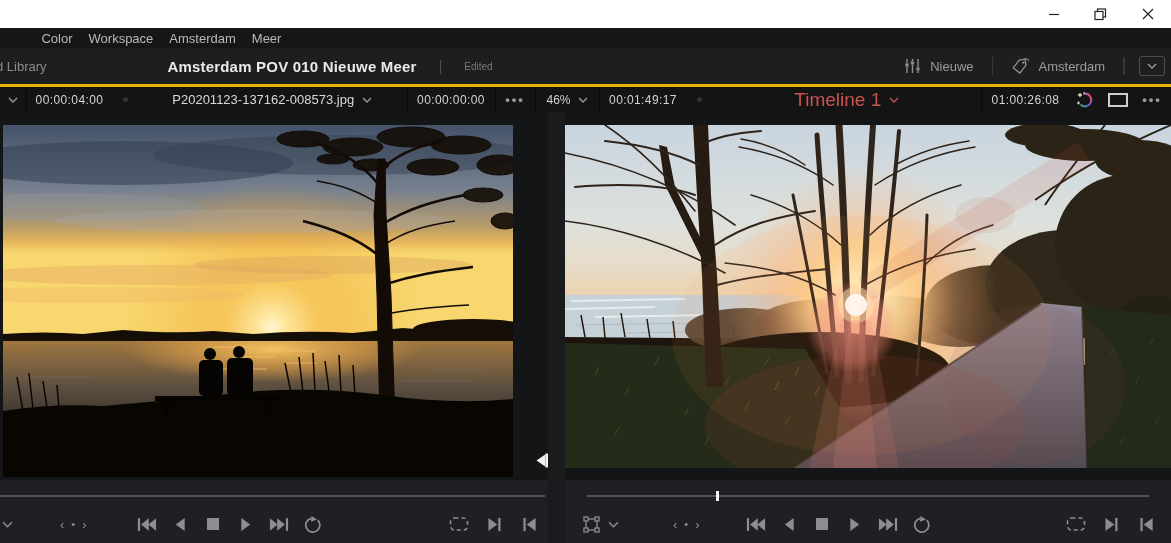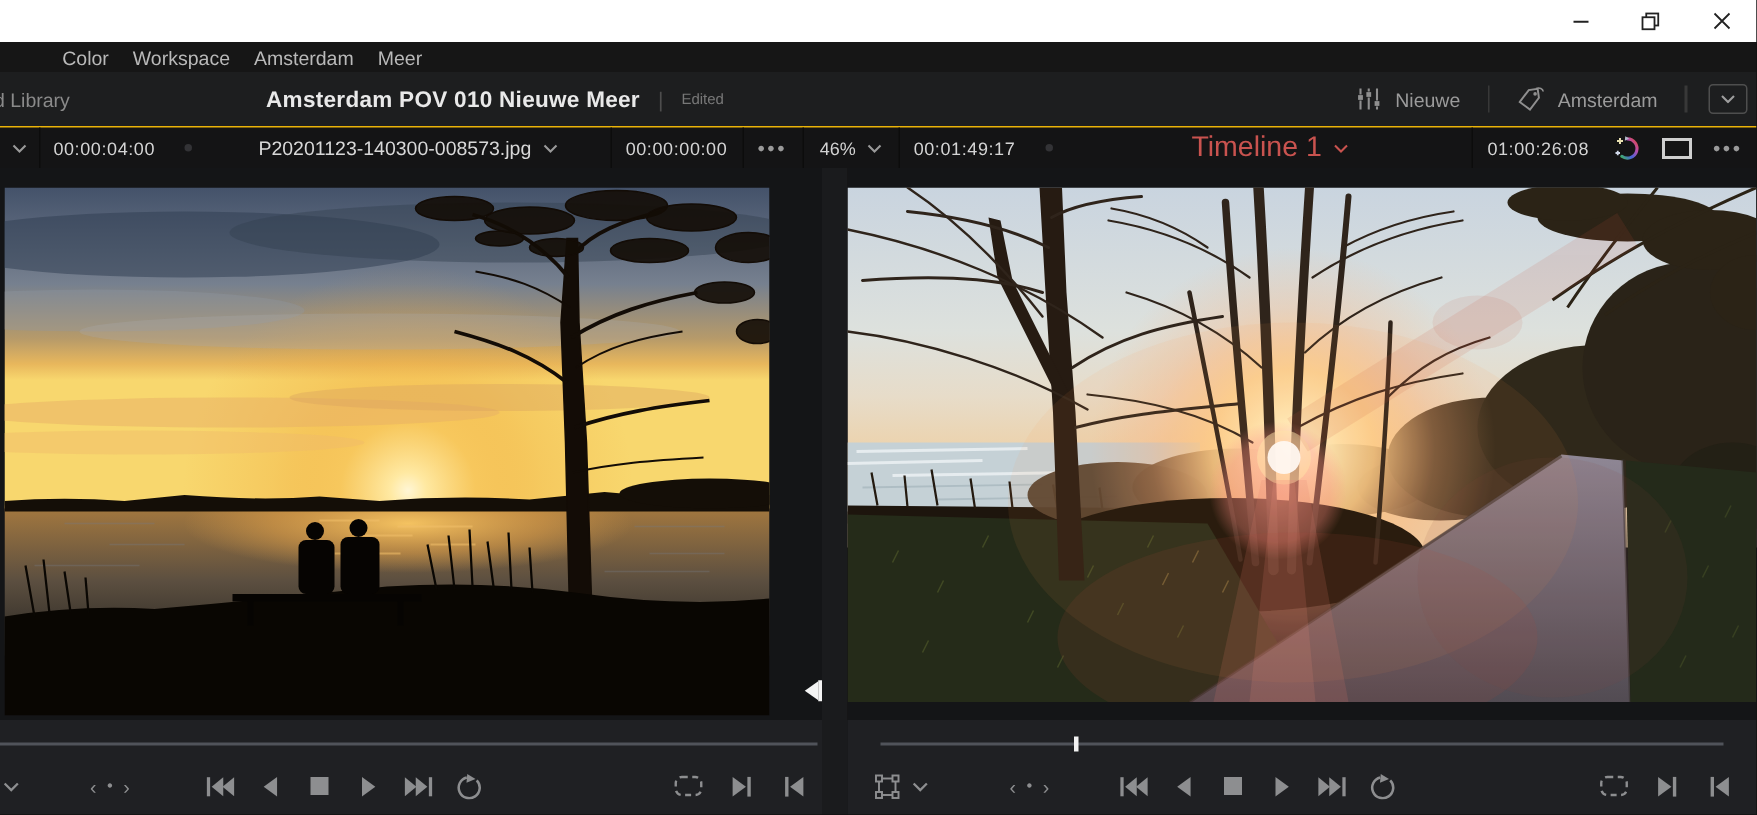--- a/index.html
+++ b/index.html
@@ -18,34 +18,34 @@
   #menubar { left:0; top:28px; width:1171px; height:20px; background:#161616;
              display:flex; align-items:center; color:#b9b9b9; font-size:13px; }
   .menu-item { padding:0 8px; }
   .menu-item:first-child { padding-left:12px; margin-left:-1px;margin-top:48px; }
 
   
   #header { left:0; top:48px; width:1171px; height:36px; background:#1d1e1f; }
   #lib-label { left:0; top:0; height:36px; display:flex; align-items:center;
                color:#8a8a8a; font-size:13px; margin-left:-4px; }
   #title-wrap { left:0; top:0; width:660px; height:36px; display:flex;
-                align-items:center; justify-content:center; gap:12px; }
+                align-items:center; justify-content:center; gap:22px; }
   #proj-title { color:#e9e9e9; font-size:15px; font-weight:bold; letter-spacing:.2px; }
   #title-sep { color:#4d4d4d; font-size:14px; }
   #edited-badge { color:#787878; font-size:10px; }
   #header-btns { right:6px; top:0; height:36px; display:flex; align-items:center; }
   .hbtn { display:flex; align-items:center; gap:9px; padding:0 18px; height:36px;
           color:#9b9b9b; font-size:13px; cursor:default; }
   .hdiv { width:1px; height:18px; background:#383838; }
   #panel-dropdown { width:26px; height:20px; border:1px solid #4e4e4e; border-radius:3px;
                     display:flex; align-items:center; justify-content:center; margin-left:14px; }
 
   
   #toolbar { left:0; top:84px; width:1171px; height:28px; background:#141415;
-             border-top:1px solid #eab308; display:flex; }
+             border-top:3px solid #eab308; display:flex; }
   .tb-cell { display:flex; align-items:center; justify-content:center; height:100%;
              color:#d2d2d2; font-size:12px; }
   .tb-sep { border-left:1px solid #0c0c0c; }
   .tc { letter-spacing:.4px; color:#d4d4d4; }
   .clipname { color:#d8d8d8; font-size:13px; }
   .dots { color:#9a9a9a; font-size:13px; letter-spacing:2px; font-weight:bold; }
   .dot-ind { width:5px; height:5px; border-radius:50%; background:#333336; }
   .red { color:#c9534f; }
   .chev { display:block; }
 
@@ -137,21 +137,21 @@
     <div class="tb-cell" style="width:26px">
       <svg class="chev" width="10" height="6" viewBox="0 0 10 6">
           <path d="M1 1 L5 5 L9 1" stroke="#9a9a9a" stroke-width="1.4" fill="none"></path>
         </svg>
     </div>
     <div class="tb-cell tb-sep tc" style="width:86px">00:00:04:00</div>
     <div class="tb-cell" style="width:26px">
         <span class="dot-ind"></span>
       </div>
     <div class="tb-cell" style="flex:1; gap:8px">
-      <span class="clipname">P20201123-140300-008573.jpg</span>
+      <span class="clipname">P20201123-137162-008573.jpg</span>
       <svg class="chev" width="10" height="6" viewBox="0 0 10 6">
           <path d="M1 1 L5 5 L9 1" stroke="#9a9a9a" stroke-width="1.4" fill="none"></path>
         </svg>
     </div>
     <div class="tb-cell tb-sep tc" style="width:88px">00:00:00:00</div>
     <div class="tb-cell tb-sep dots" style="width:40px">•••</div>
 
     <div class="tb-cell tb-sep" style="width:64px; gap:7px">
       <span>46%</span>
       <svg class="chev" width="10" height="6" viewBox="0 0 10 6">

